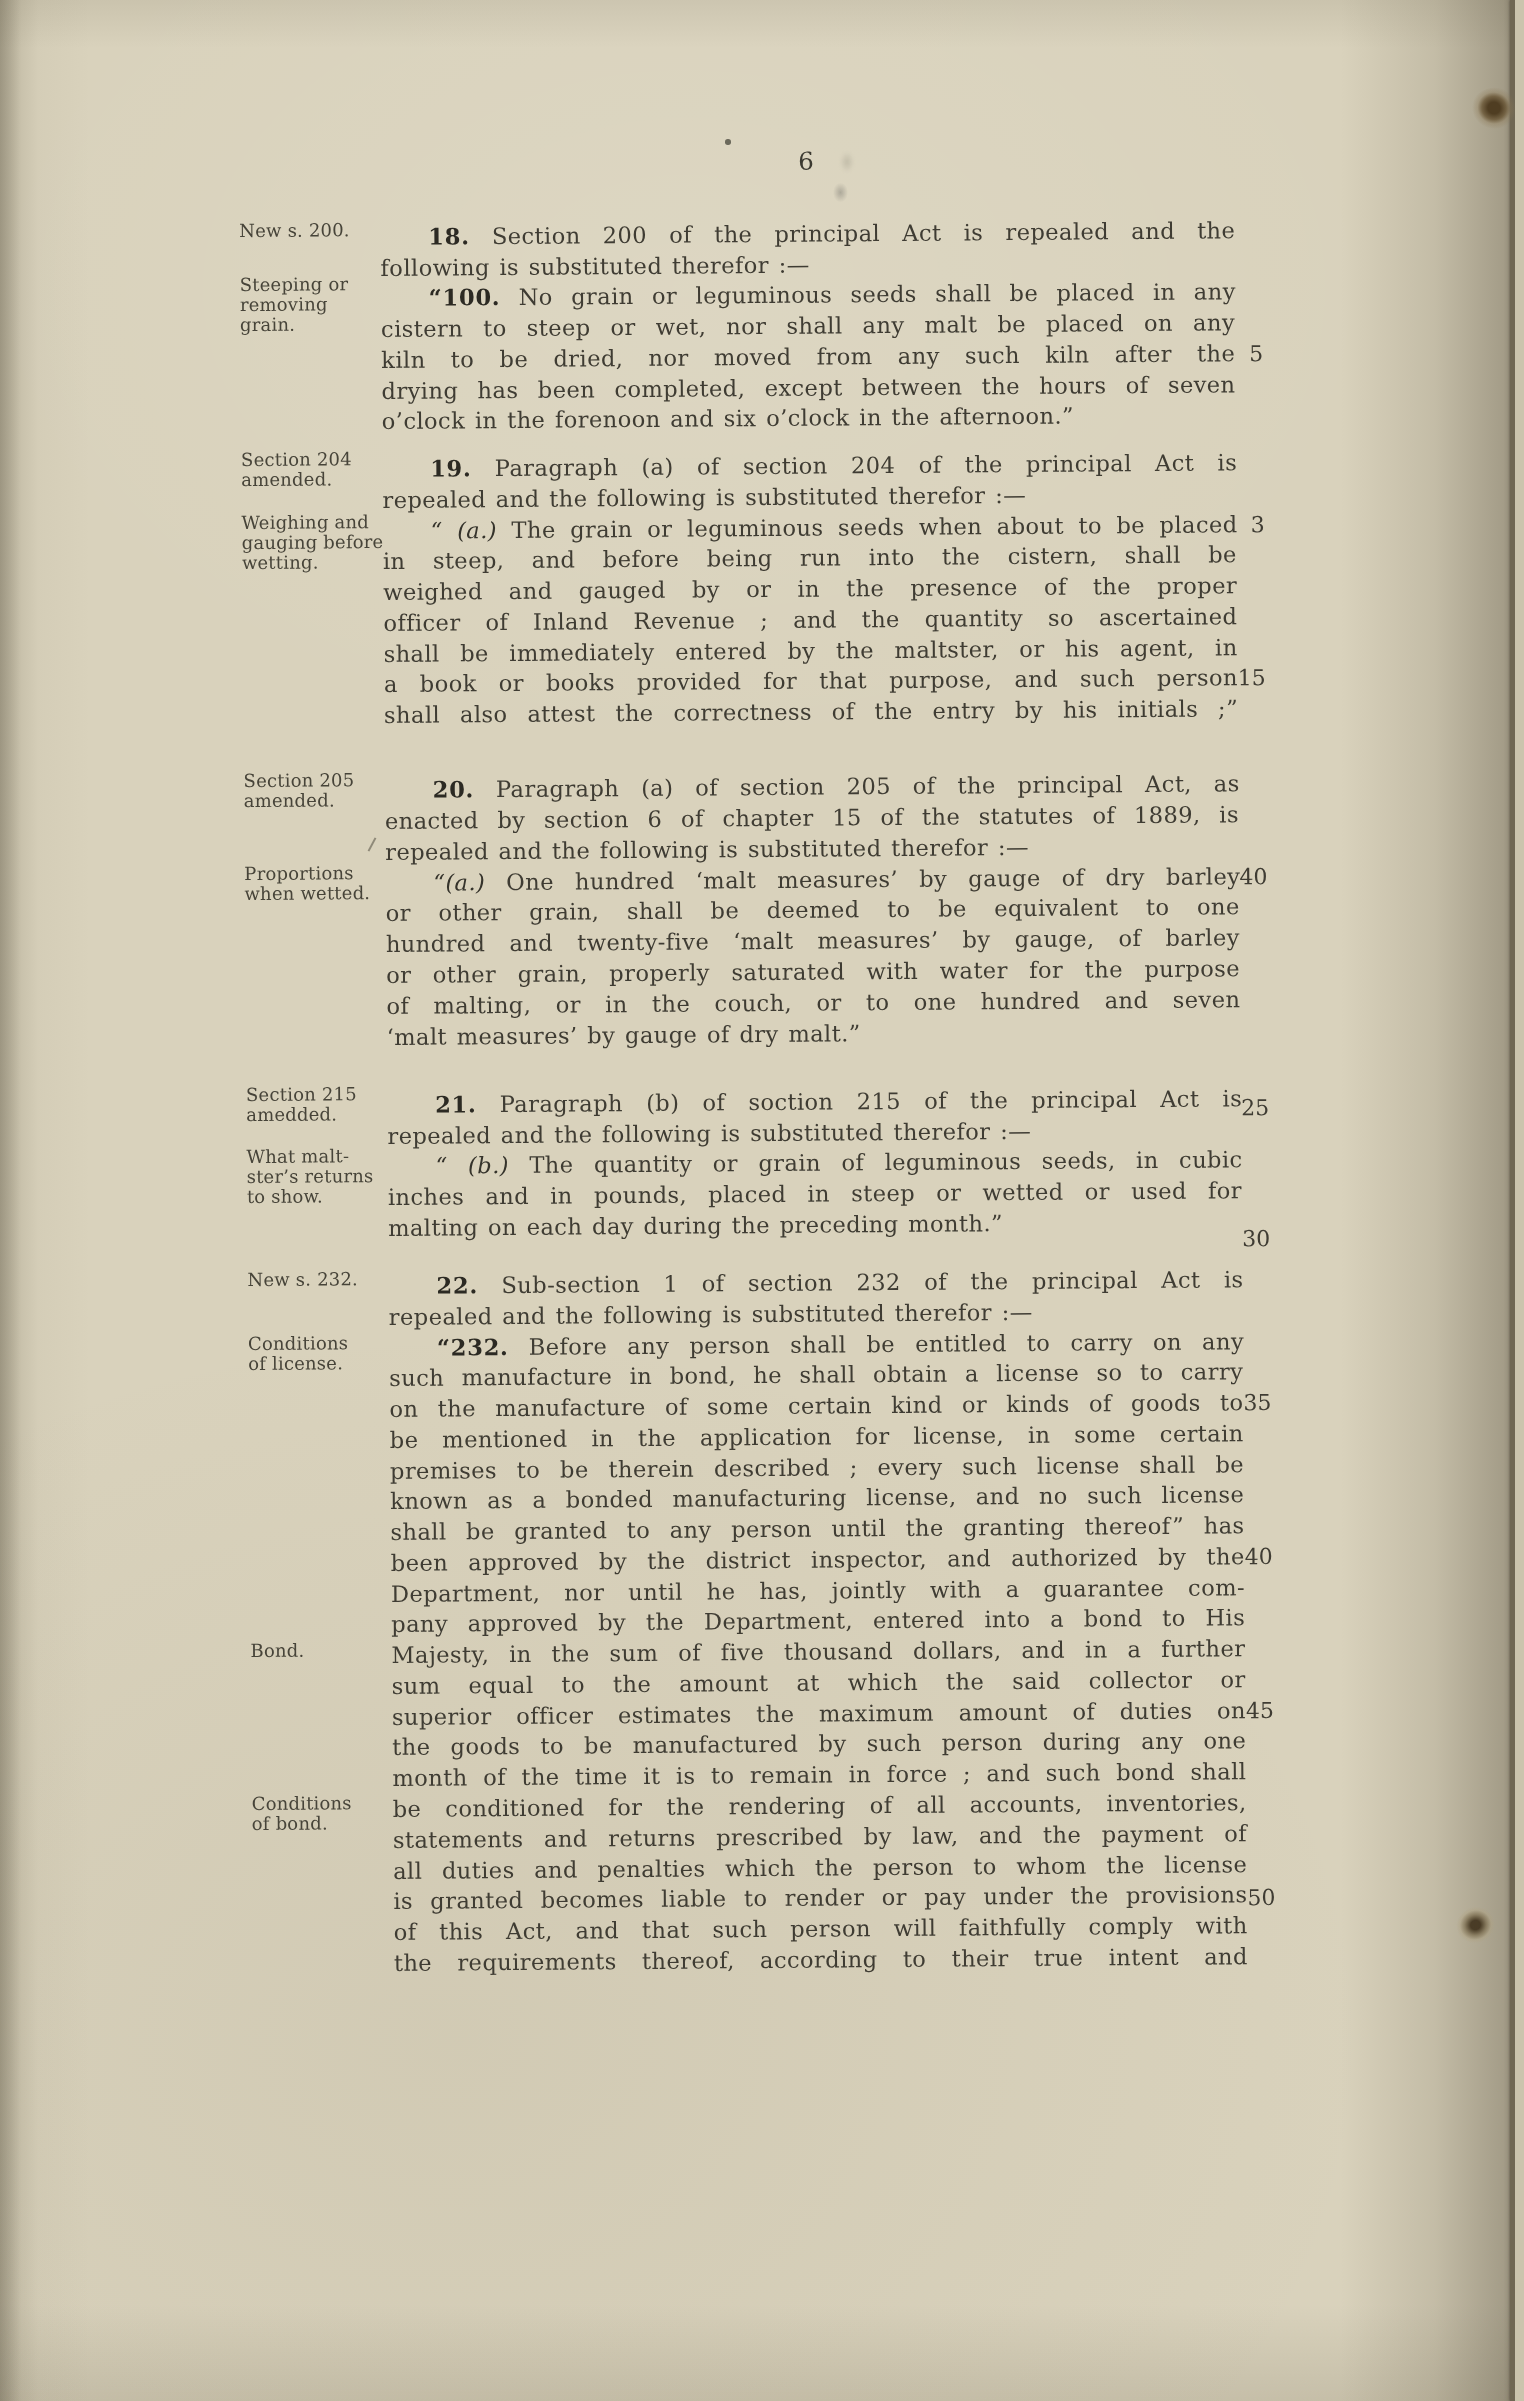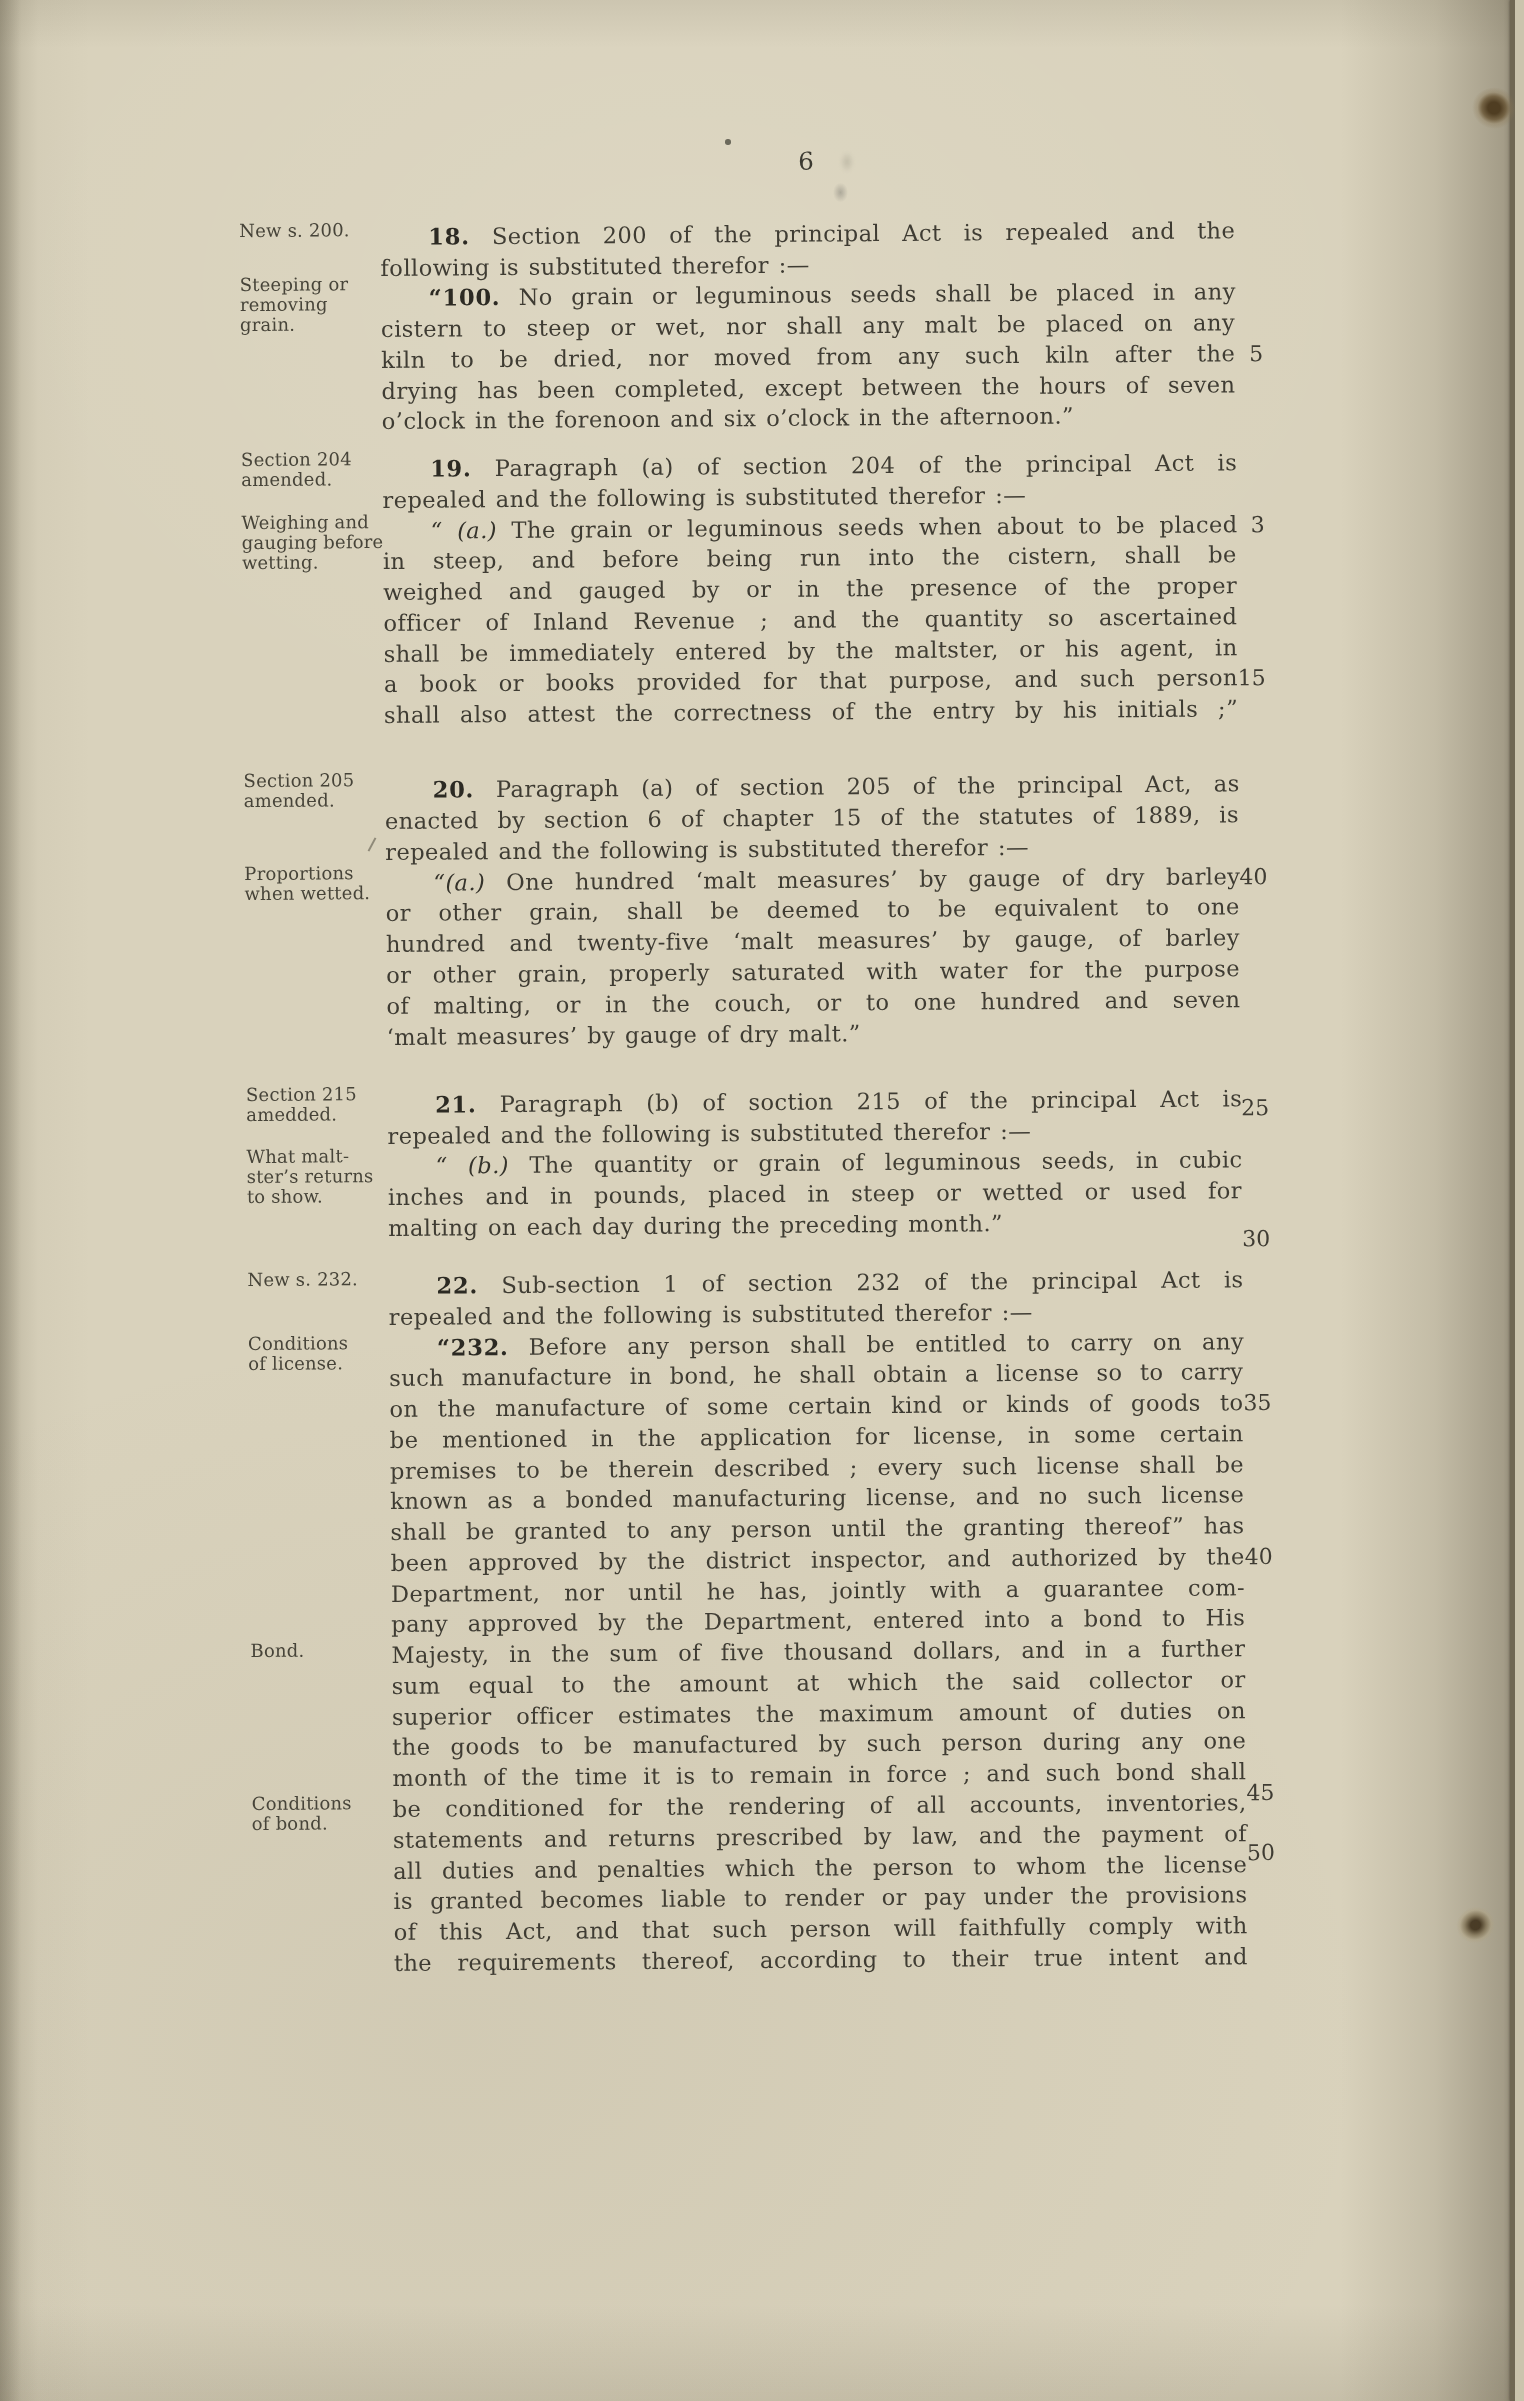--- a/index.html
+++ b/index.html
@@ -150,22 +150,22 @@
     <div class="bl j" style="top:1945px">the requirements thereof, according to their true intent and</div>
 
     <div class="num" style="top:342px">5</div>
     <div class="num" style="top:513px">3</div>
     <div class="num" style="top:666px">15</div>
     <div class="num" style="top:865px">40</div>
     <div class="num" style="top:1096px">25</div>
     <div class="num" style="top:1227px">30</div>
     <div class="num" style="top:1391px">35</div>
     <div class="num" style="top:1545px">40</div>
-    <div class="num" style="top:1781px">45</div>
-    <div class="num" style="top:1841px">50</div>
+    <div class="num" style="top:1699px">45</div>
+    <div class="num" style="top:1886px">50</div>
 
   </div>
 
   <div class="left-shade"></div>
   <div class="edge-shadow"></div>
   <div class="edge-line"></div>
   <div class="edge-strip"></div>
   <div class="stain-a"></div>
   <div class="stain-b"></div>
   <div class="smudge-a"></div>

